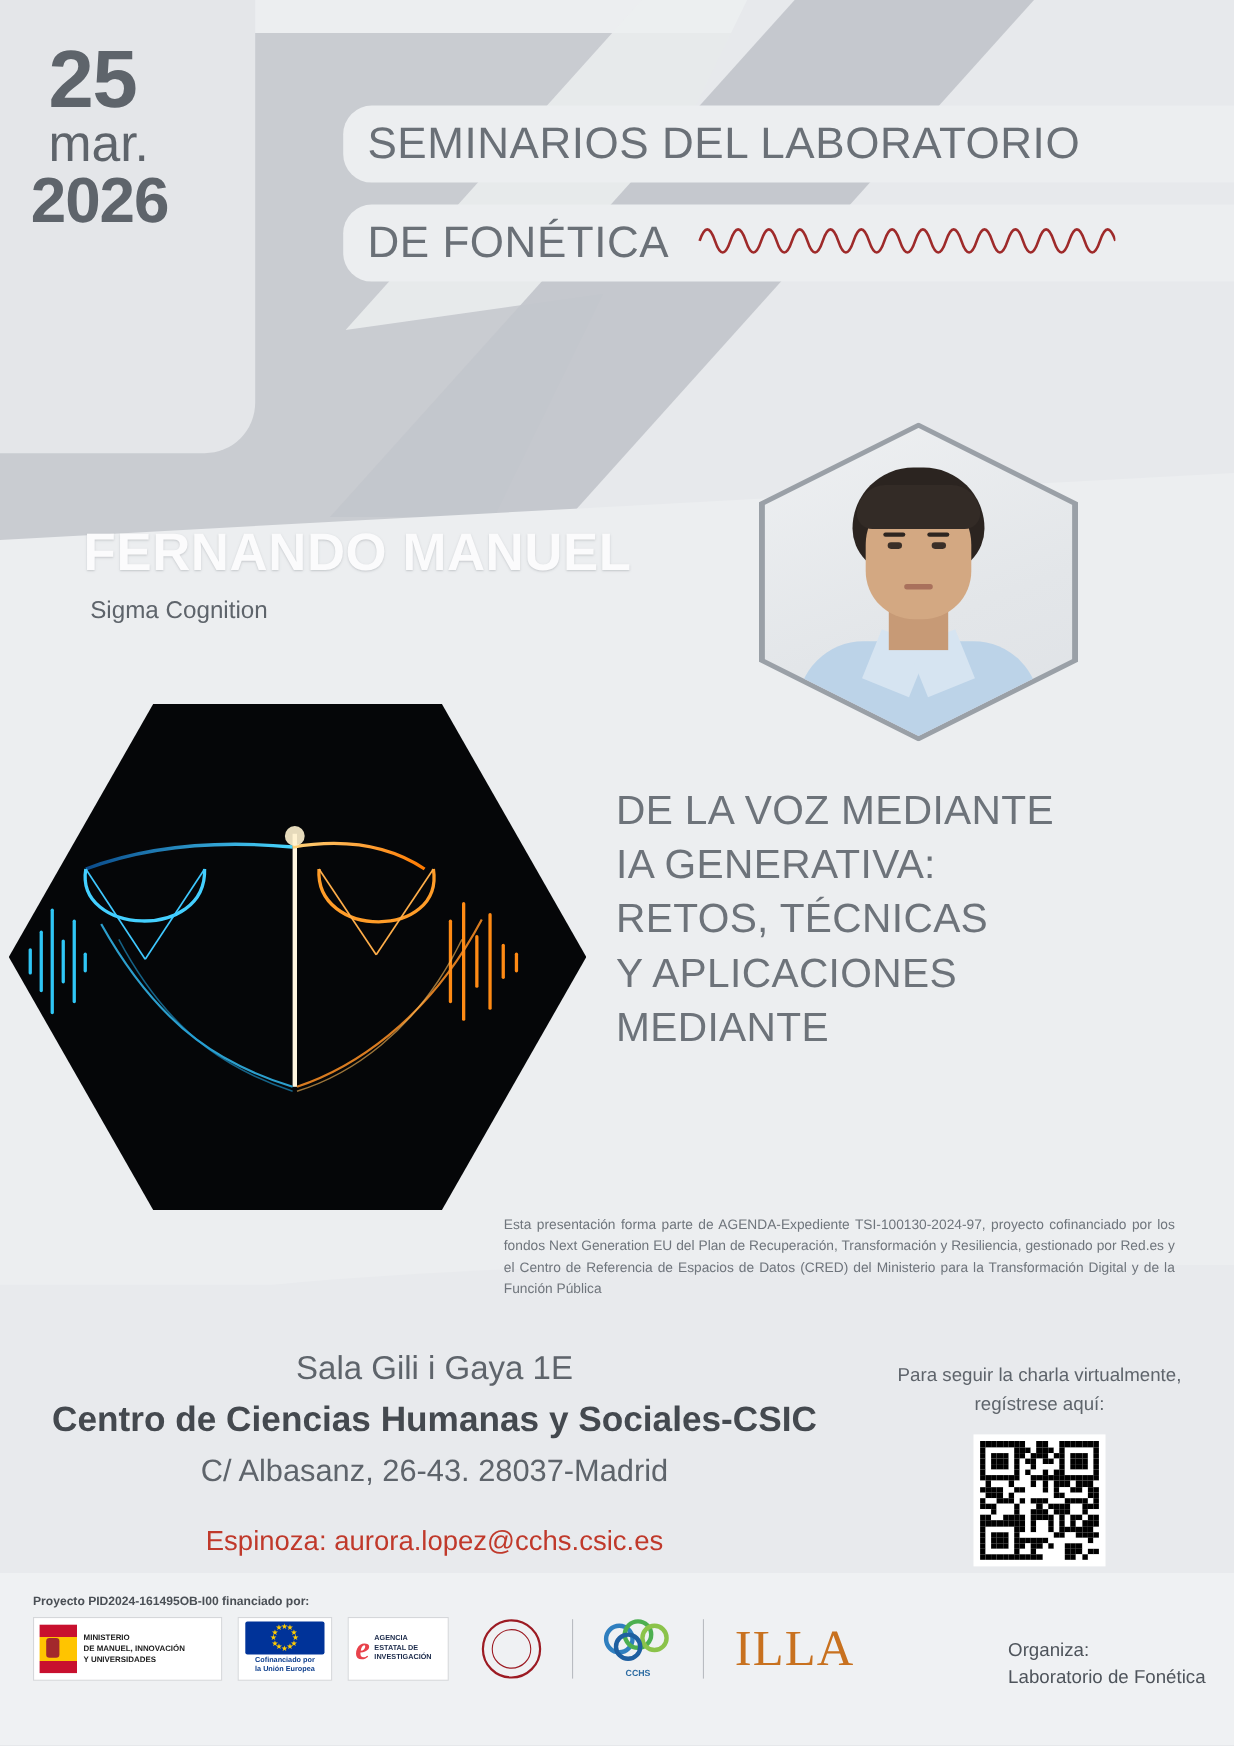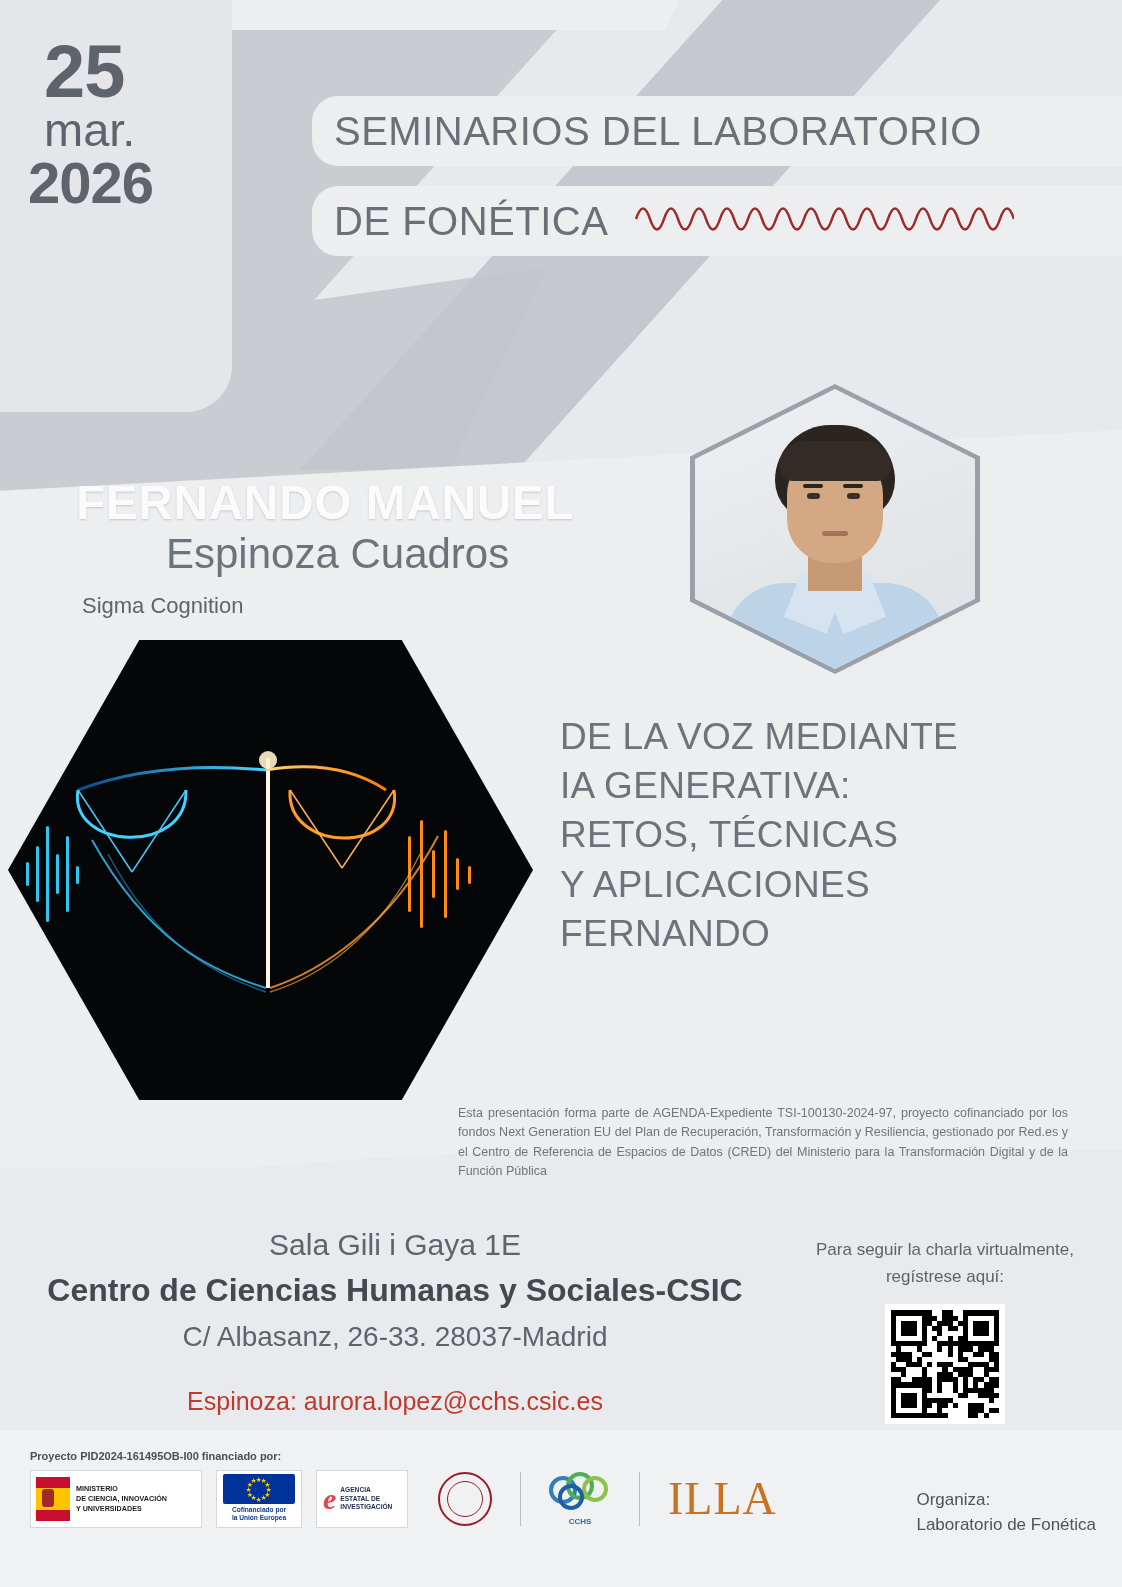--- a/index.html
+++ b/index.html
@@ -234,21 +234,20 @@
   <span class="rtext">DE FONÉTICA</span>
   <span class="wave-svg">
     <svg width="380" height="46" viewBox="0 0 380 46">
       <path d="M2,23 Q9,2 16,23 T30,23 T44,23 T58,23 T72,23 T86,23 T100,23 T114,23 T128,23 T142,23 T156,23 T170,23 T184,23 T198,23 T212,23 T226,23 T240,23 T254,23 T268,23 T282,23 T296,23 T310,23 T324,23 T338,23 T352,23 T366,23 T380,23" fill="none" stroke="#9e2a2a" stroke-width="2.4"></path>
     </svg>
   </span>
 </div>
 
 <div class="speaker">
   <div class="sp-name">FERNANDO MANUEL</div>
-  <div class="sp-sur">Espinoza Cuadros</div>
   <div class="sp-aff">Sigma Cognition</div>
 </div>
 
 <div class="portrait-wrap">
   <div class="hexmask">
     <div class="hexinner">
       <div class="p-shirt"></div>
       <div class="p-collar-l"></div>
       <div class="p-collar-r"></div>
       <div class="p-neck"></div>
@@ -315,29 +314,29 @@
       <circle cx="260" cy="120" r="9" fill="#fff2cf" opacity=".9"></circle>
     </svg>
   </div>
 </div>
 
 <div class="talk">
   <div>DE LA VOZ MEDIANTE</div>
   <div>IA GENERATIVA:</div>
   <div>RETOS, TÉCNICAS</div>
   <div>Y APLICACIONES</div>
-  <div>FERNANDO</div>
+  <div>MEDIANTE</div>
 </div>
 
 <div class="funding">Esta presentación forma parte de AGENDA-Expediente TSI-100130-2024-97, proyecto cofinanciado por los fondos Next Generation EU del Plan de Recuperación, Transformación y Resiliencia, gestionado por Red.es y el Centro de Referencia de Espacios de Datos (CRED) del Ministerio para la Transformación Digital y de la Función Pública</div>
 
 <div class="venue">
   <div class="v1">Sala Gili i Gaya 1E</div>
   <div class="v2">Centro de Ciencias Humanas y Sociales-CSIC</div>
-  <div class="v3">C/ Albasanz, 26-33. 28037-Madrid</div>
+  <div class="v3">C/ Albasanz, 26-43. 28037-Madrid</div>
   <div class="v4">Espinoza: aurora.lopez@cchs.csic.es</div>
 </div>
 
 <div class="qr-block">
   <div class="qtext">Para seguir la charla virtualmente,</div>
   <div class="qtext">regístrese aquí:</div>
   <div class="qr-img">
     <div class="qr-grid" id="qrgrid">
         <i style="background:#000"></i>
         <i style="background:#000"></i>
@@ -786,21 +785,21 @@
 
 <div class="footer">
   <div class="proj-note">Proyecto PID2024-161495OB-I00 financiado por:</div>
 
   <div class="logo-row">
 
     <div class="logo-min">
       <div class="flag-es"></div>
       <div class="min-txt">
         <div>MINISTERIO</div>
-        <div>DE CIENCIA, INNOVACIÓN</div>
+        <div>DE MANUEL, INNOVACIÓN</div>
         <div>Y UNIVERSIDADES</div>
       </div>
     </div>
 
     <div class="logo-eu">
       <div class="eu-flag" id="euflag">
           <span class="eu-star" style="left: 32.5px; top: 1.5px;">★</span>
           <span class="eu-star" style="left: 37.5px; top: 2.83975px;">★</span>
           <span class="eu-star" style="left: 41.1603px; top: 6.5px;">★</span>
           <span class="eu-star" style="left: 42.5px; top: 11.5px;">★</span>

